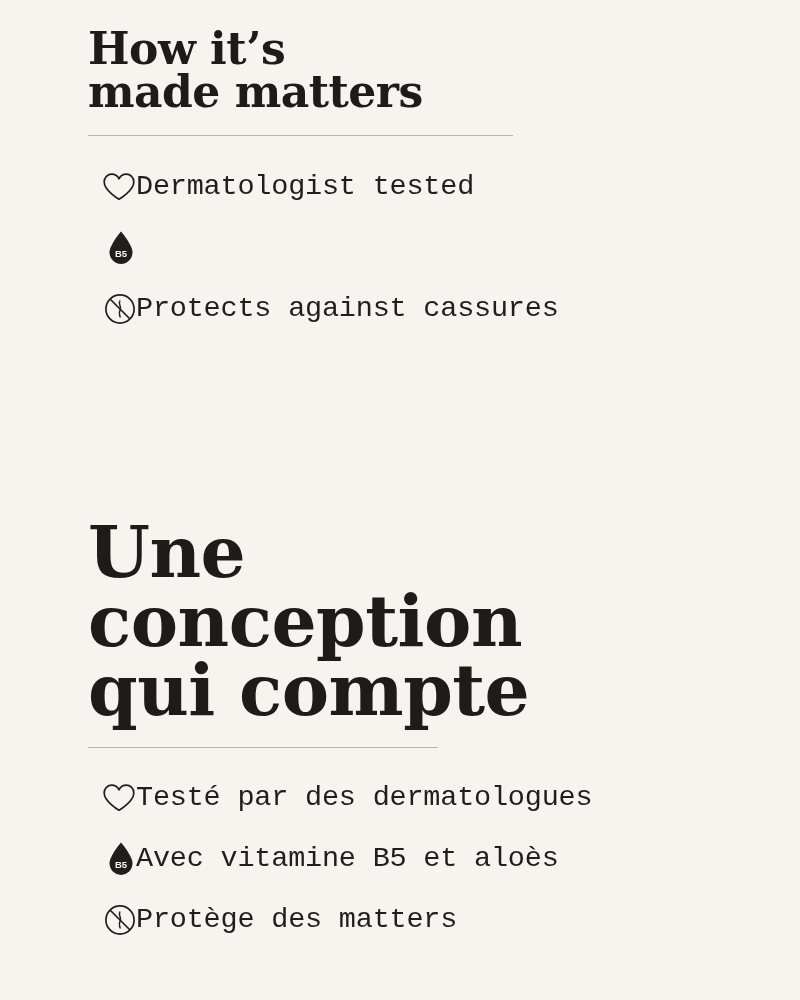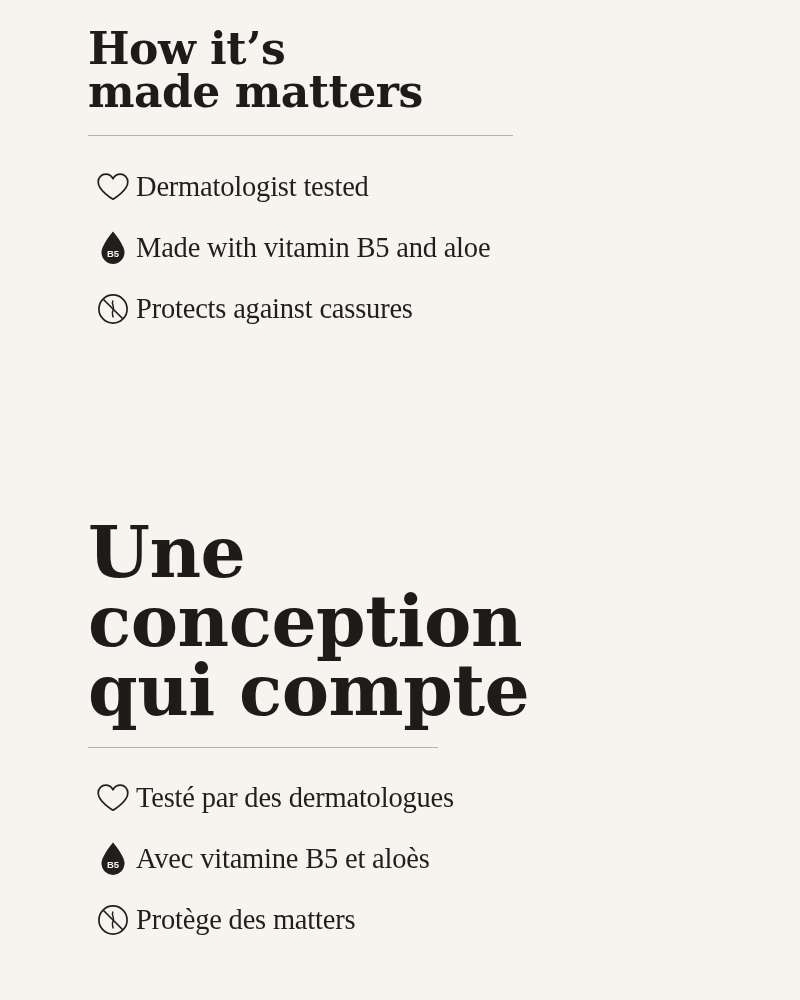--- a/index.html
+++ b/index.html
@@ -59,25 +59,25 @@
   .feature {
     display: flex;
     align-items: center;
     height: 61px;
   }
   .feature-icon {
     width: 46px;
     flex: 0 0 46px;
     display: flex;
     align-items: center;
-    justify-content: center;
+    justify-content: flex-end;
     padding-left: 2px;
   }
   .feature-label {
-    font-family: Liberation Serif, serif;
+    font-family: Liberation Mono, monospace;
     font-size: 28.5px;
     font-weight: 400;
     color: #211f1d;
     letter-spacing: -0.2px;
     line-height: 1.1;
     text-align: right;
   }
   svg { display: block; }
 </style>
 </head>
@@ -100,21 +100,20 @@
         <span class="feature-label">Dermatologist tested</span>
       </div>
 
       <div class="feature">
         <span class="feature-icon">
           <svg width="30" height="36" viewBox="0 0 30 36" aria-hidden="true">
             <path d="M15 1.5C15 1.5 3.5 14.8 3.5 22.3c0 6.4 5.1 11.6 11.5 11.6s11.5-5.2 11.5-11.6C26.5 14.8 15 1.5 15 1.5z" fill="#211f1d"></path>
             <text x="15" y="27" text-anchor="middle" font-family="'Liberation Sans', sans-serif" font-size="9.5" font-weight="bold" fill="#f7f3ee">B5</text>
           </svg>
         </span>
-        <span class="feature-label">Made with vitamin B5 and aloe</span>
       </div>
 
       <div class="feature">
         <span class="feature-icon">
           <svg width="32" height="32" viewBox="0 0 32 32" aria-hidden="true">
             <circle cx="16" cy="16" r="14.1" fill="none" stroke="#211f1d" stroke-width="1.7"></circle>
             <path d="M6.5 6.5 L25.5 25.5" fill="none" stroke="#211f1d" stroke-width="1.7"></path>
             <path d="M16 7.5 C13.5 12, 18.5 13.5, 16 17.5 C14 20.5, 16.5 22.5, 16 24.5" fill="none" stroke="#211f1d" stroke-width="1.5"></path>
           </svg>
         </span>

